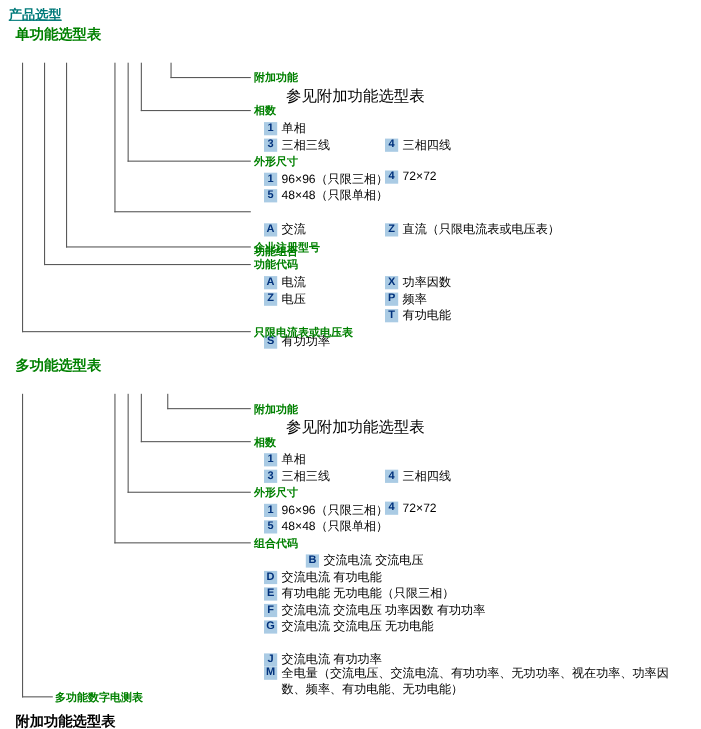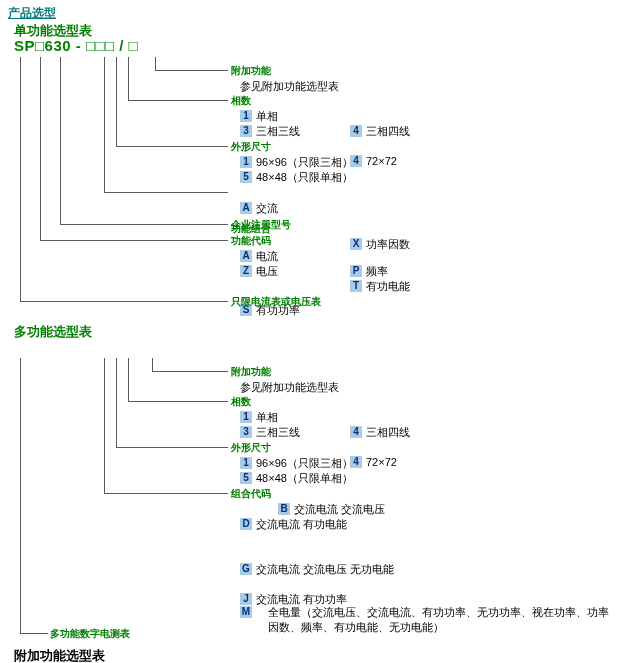--- a/index.html
+++ b/index.html
@@ -6,37 +6,36 @@
   html,body { background:#ffffff; }
   body { font-family:"Liberation Sans","DejaVu Sans",sans-serif; }
   .canvas { position:relative; width:637px; height:663px; background:#ffffff; overflow:hidden; }
   .abs { position:absolute; }
   .link { color:#007a7a; font-size:12px; font-weight:bold; text-decoration:underline; cursor:pointer; white-space:nowrap; }
   .sec-title { color:#008000; font-size:13px; font-weight:bold; white-space:nowrap; }
   .model { color:#008000; font-size:15px; font-weight:bold; letter-spacing:0.5px; white-space:nowrap; }
   .branch { border-left:1px solid #5a5a5a; border-bottom:1px solid #5a5a5a; }
   .lbl { color:#008000; font-size:10px; font-weight:bold; white-space:nowrap; }
   .item { color:#000000; font-size:11px; white-space:nowrap; }
-  .note { color:#000000; font-size:11px; white-space:nowrap; }
+  .note { color:#000000; font-size:14px; white-space:nowrap;margin-left:20px; }
   .badge { display:inline-block; min-width:12px; height:12px; line-height:12px; background:#aacbe4; color:#00317c;
            font-size:10px; font-weight:bold; text-align:center; margin-right:4px; vertical-align:1px; }
   .footer-title { color:#000000; font-size:13px; font-weight:bold; white-space:nowrap; }
   .wrap-item { white-space:normal; width:372px; line-height:15px; position:absolute; }
   .wrap-item .badge { position:absolute; left:0; top:1px; }
-  .wrap-item .wrap-text { display:block; margin-left:28px; }
+  .wrap-item .wrap-text { display:block; margin-left:16px; }
 </style>
 </head>
 <body>
 
 <div class="canvas">
 
   <span class="abs link" style="left:8px;top:5px;">产品选型</span>
 
   <div class="abs sec-title" style="left:14px;top:22px;">单功能选型表</div>
-  <div class="abs model" style="left:14px;top:37px;">SP□630 - □□□ / □</div>
 
   <div class="abs branch" style="left:155px;top:57px;width:73px;height:14px;"></div>
   <div class="abs branch" style="left:128px;top:57px;width:100px;height:44px;"></div>
   <div class="abs branch" style="left:116px;top:57px;width:112px;height:90px;"></div>
   <div class="abs branch" style="left:104px;top:57px;width:124px;height:136px;"></div>
   <div class="abs branch" style="left:60px;top:57px;width:168px;height:168px;"></div>
   <div class="abs branch" style="left:40px;top:57px;width:188px;height:184px;"></div>
   <div class="abs branch" style="left:20px;top:57px;width:208px;height:245px;"></div>
 
   <div class="abs lbl" style="left:231px;top:64px;">附加功能</div>
@@ -61,28 +60,31 @@
     <span class="badge">4</span><span>72×72</span>
   </div>
   <div class="abs item" style="left:240px;top:170px;">
     <span class="badge">5</span><span>48×48（只限单相）</span>
   </div>
 
   <div class="abs lbl" style="left:231px;top:186px;margin-top:36px;">功能组合</div>
   <div class="abs item" style="left:240px;top:201px;">
     <span class="badge">A</span><span>交流</span>
   </div>
+  <div class="abs item" style="left:350px;top:201px;">
+    <span class="badge">Z</span><span>直流（只限电流表或电压表）</span>
+  </div>
 
   <div class="abs lbl" style="left:231px;top:218px;">企业注册型号</div>
 
   <div class="abs lbl" style="left:231px;top:234px;">功能代码</div>
   <div class="abs item" style="left:240px;top:249px;">
     <span class="badge">A</span><span>电流</span>
   </div>
-  <div class="abs item" style="left:350px;top:237px;">
+  <div class="abs item" style="left:350px;top:249px;">
     <span class="badge">X</span><span>功率因数</span>
   </div>
   <div class="abs item" style="left:240px;top:264px;">
     <span class="badge">Z</span><span>电压</span>
   </div>
   <div class="abs item" style="left:350px;top:264px;">
     <span class="badge">P</span><span>频率</span>
   </div>
   <div class="abs item" style="left:240px;top:279px;margin-top:24px;">
     <span class="badge">S</span><span>有功功率</span>
@@ -126,20 +128,26 @@
     <span class="badge">5</span><span>48×48（只限单相）</span>
   </div>
 
   <div class="abs lbl" style="left:231px;top:487px;">组合代码</div>
   <div class="abs item" style="left:240px;top:502px;padding-left:38px;">
     <span class="badge">B</span><span>交流电流 交流电压</span>
   </div>
   <div class="abs item" style="left:240px;top:517px;">
     <span class="badge">D</span><span>交流电流 有功电能</span>
   </div>
+  <div class="abs item" style="left:240px;top:532px;">
+    <span class="badge">E</span><span>有功电能 无功电能（只限三相）</span>
+  </div>
+  <div class="abs item" style="left:240px;top:547px;">
+    <span class="badge">F</span><span>交流电流 交流电压 功率因数 有功功率</span>
+  </div>
   <div class="abs item" style="left:240px;top:562px;">
     <span class="badge">G</span><span>交流电流 交流电压 无功电能</span>
   </div>
   <div class="abs item" style="left:240px;top:592px;">
     <span class="badge">J</span><span>交流电流 有功功率</span>
   </div>
   <div class="item wrap-item" style="left:240px;top:605px;">
     <span class="badge">M</span>
       <span class="wrap-text">全电量（交流电压、交流电流、有功功率、无功功率、视在功率、功率因数、频率、有功电能、无功电能）</span>
   </div>

